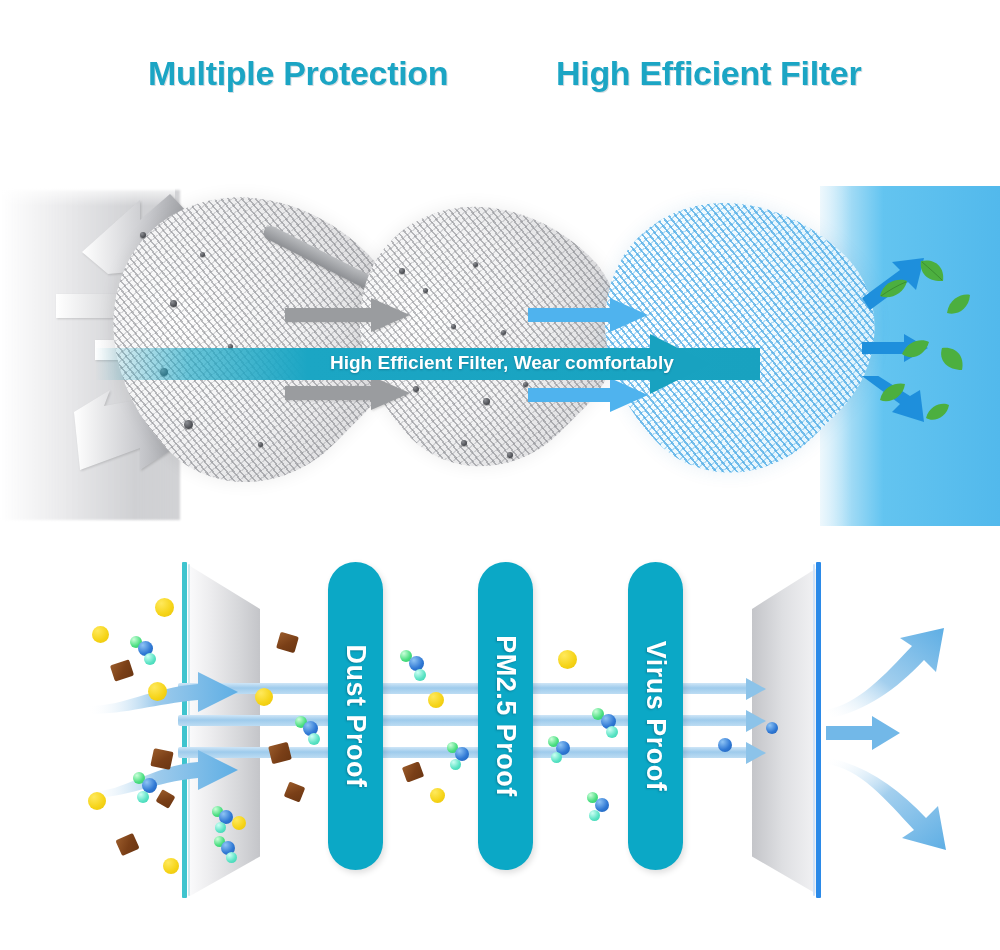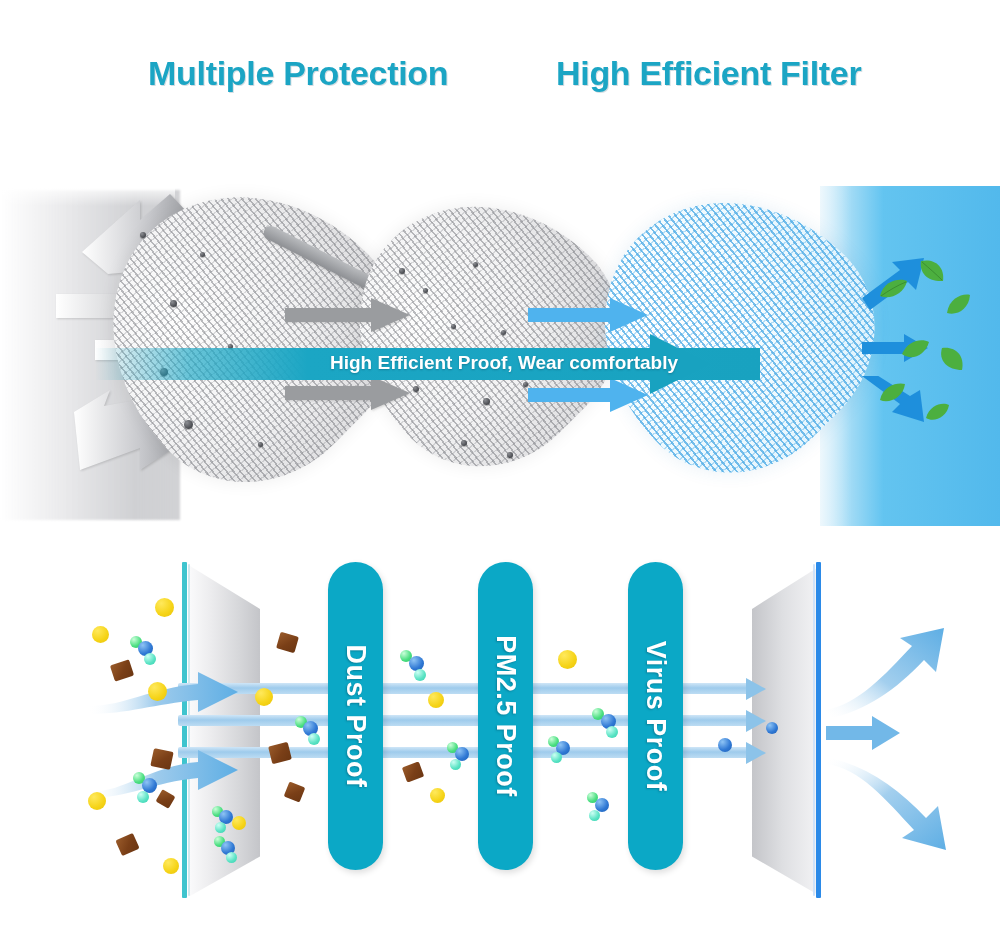--- a/index.html
+++ b/index.html
@@ -335,21 +335,21 @@
     <svg class="leaf" style="left:878px;top:232px;" width="28" height="22" viewBox="0 0 28 22">
       <path d="M2 18 C5 3 20 0 27 2 C25 16 11 22 2 18 Z" fill="#4CAF3F"></path>
     </svg>
     <svg class="leaf" style="left:924px;top:252px;" width="26" height="22" viewBox="0 0 26 22">
       <path d="M2 16 C6 2 19 0 25 3 C23 15 10 21 2 16 Z" fill="#4CAF3F"></path>
     </svg>
 
     <div id="banner">
       <div id="banner-body"></div>
       <div id="banner-head"></div>
-      <div id="banner-text">High Efficient Proof, Wear comfortably</div>
+      <div id="banner-text">High Efficient Filter, Wear comfortably</div>
     </div>
   </div>
 
   <div id="bottom-panel">
 
     <div class="glass">
       <div class="glass-sheet" style="left:190px;top:26px;width:70px;height:330px;
            clip-path:polygon(0 0, 100% 13%, 100% 88%, 0 100%);"></div>
       <div class="glass-edge" style="left:182px;top:22px;width:5px;height:336px;background:#3EC4CE;"></div>
       <div class="glass-edge" style="left:188px;top:24px;width:2px;height:332px;background:#cfe9ee;"></div>

